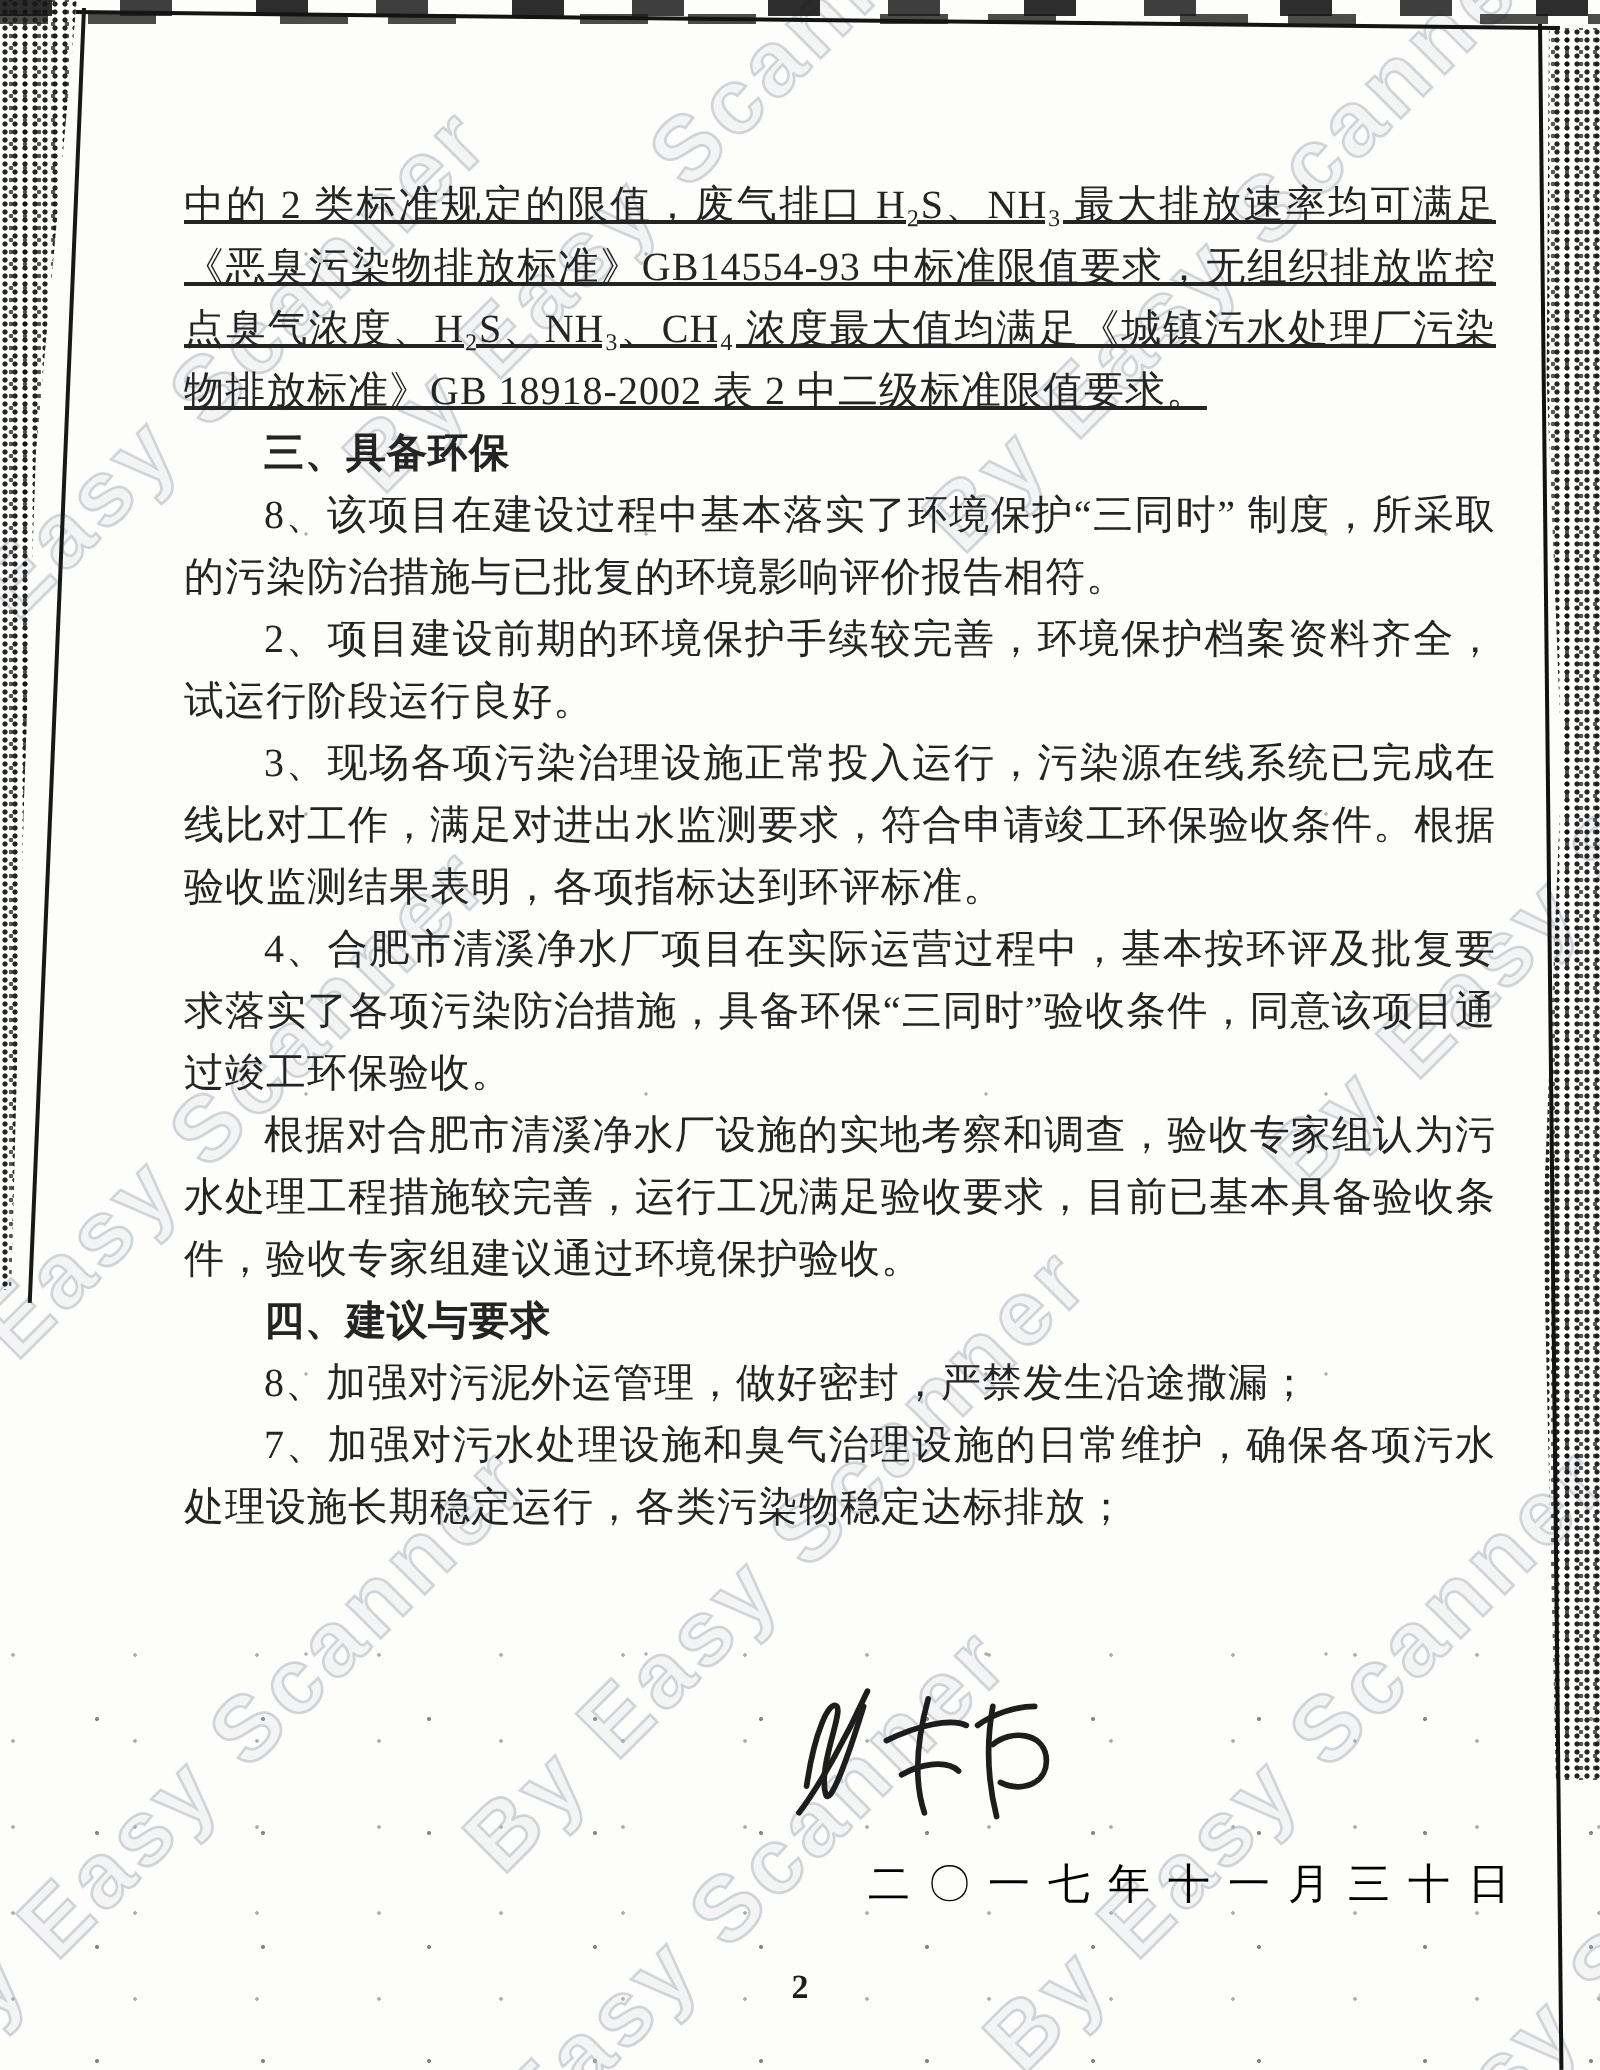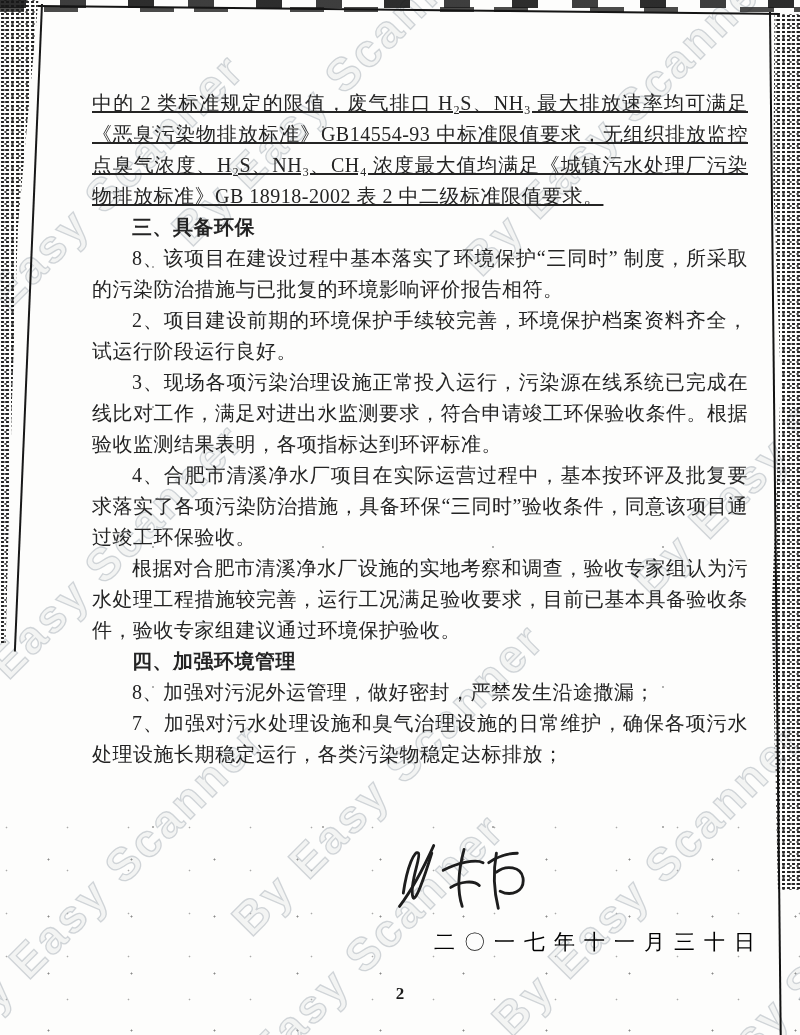--- a/index.html
+++ b/index.html
@@ -132,21 +132,21 @@
   <span class="wm wm10">By Easy Scanner</span>
 
   <div class="doc-body" id="doc-body">
       <p class="para noindent">中的 2 类标准规定的限值，废气排口 H₂S、NH₃ 最大排放速率均可满足《恶臭污染物排放标准》GB14554-93 中标准限值要求，无组织排放监控点臭气浓度、H₂S、NH₃、CH₄ 浓度最大值均满足《城镇污水处理厂污染物排放标准》GB 18918-2002 表 2 中二级标准限值要求。</p>
       <p class="para heading">三、具备环保</p>
       <p class="para">8、该项目在建设过程中基本落实了环境保护“三同时” 制度，所采取的污染防治措施与已批复的环境影响评价报告相符。</p>
       <p class="para">2、项目建设前期的环境保护手续较完善，环境保护档案资料齐全，试运行阶段运行良好。</p>
       <p class="para">3、现场各项污染治理设施正常投入运行，污染源在线系统已完成在线比对工作，满足对进出水监测要求，符合申请竣工环保验收条件。根据验收监测结果表明，各项指标达到环评标准。</p>
       <p class="para">4、合肥市清溪净水厂项目在实际运营过程中，基本按环评及批复要求落实了各项污染防治措施，具备环保“三同时”验收条件，同意该项目通过竣工环保验收。</p>
       <p class="para">根据对合肥市清溪净水厂设施的实地考察和调查，验收专家组认为污水处理工程措施较完善，运行工况满足验收要求，目前已基本具备验收条件，验收专家组建议通过环境保护验收。</p>
-      <p class="para heading">四、加强环境管理</p>
+      <p class="para heading">四、建议与要求</p>
       <p class="para">8、加强对污泥外运管理，做好密封，严禁发生沿途撒漏；</p>
       <p class="para">7、加强对污水处理设施和臭气治理设施的日常维护，确保各项污水处理设施长期稳定运行，各类污染物稳定达标排放；</p>
     </div>
 
   <div class="sig-row">
     <svg class="sig-svg" viewBox="0 0 160 80" aria-hidden="true">
       <path class="sig-stroke" d="M14,58 C18,30 26,12 30,16 C33,20 20,48 24,62 C26,70 36,42 44,16"></path>
       <path class="sig-stroke" d="M46,8 C36,30 22,56 10,72"></path>
       <path class="sig-stroke" d="M56,34 C72,26 90,22 98,26"></path>
       <path class="sig-stroke" d="M78,12 C72,34 70,54 76,72"></path>

